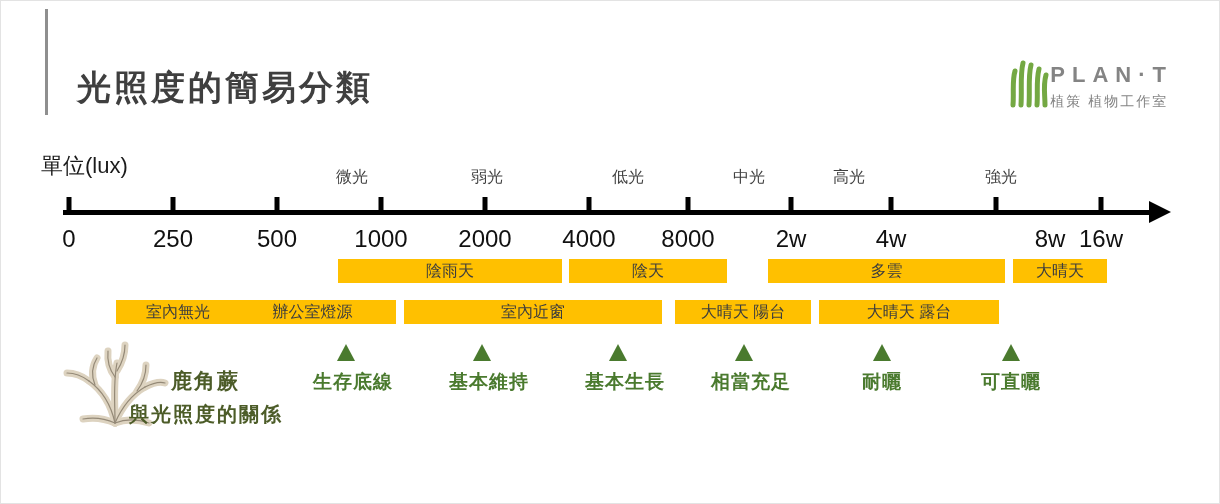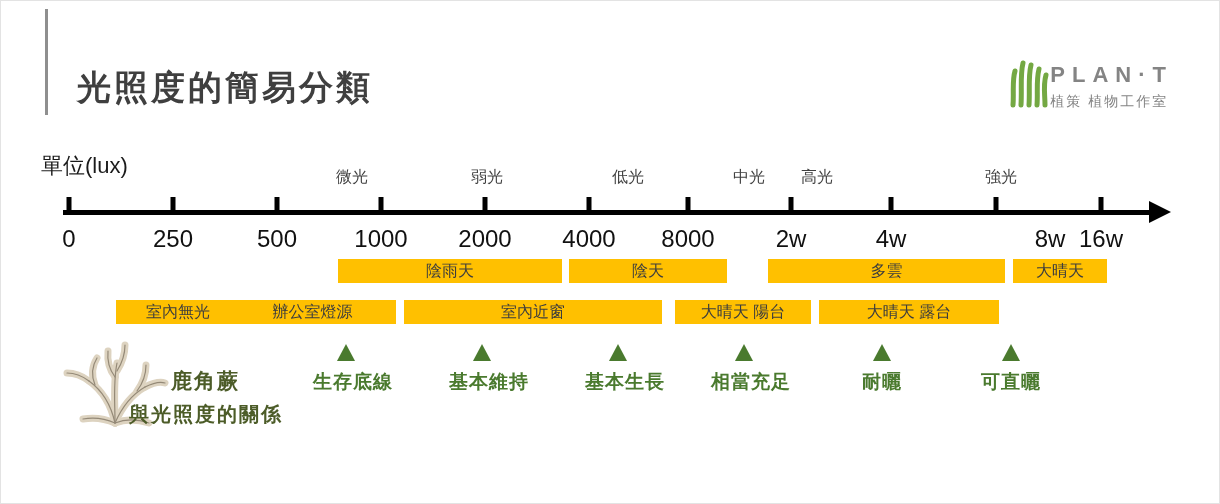--- a/index.html
+++ b/index.html
@@ -99,21 +99,21 @@
   <div class="tick-label" style="left:687px">8000</div>
   <div class="tick-label" style="left:790px">2w</div>
   <div class="tick-label" style="left:890px">4w</div>
   <div class="tick-label" style="left:1049px">8w</div>
   <div class="tick-label" style="left:1100px">16w</div>
 
   <div class="level-label" style="left:351px">微光</div>
   <div class="level-label" style="left:486px">弱光</div>
   <div class="level-label" style="left:627px">低光</div>
   <div class="level-label" style="left:748px">中光</div>
-  <div class="level-label" style="left:816px">高光</div>
+  <div class="level-label" style="left:848px">高光</div>
   <div class="level-label" style="left:1000px">強光</div>
 
   <div class="bar row-weather" style="left:337px;width:224px">陰雨天</div>
   <div class="bar row-weather" style="left:568px;width:158px">陰天</div>
   <div class="bar row-weather" style="left:767px;width:237px">多雲</div>
   <div class="bar row-weather" style="left:1012px;width:94px">大晴天</div>
 
   <div class="bar row-env" style="left:115px;width:124px">室內無光</div>
   <div class="bar row-env" style="left:228px;width:167px">辦公室燈源</div>
   <div class="bar row-env" style="left:403px;width:258px">室內近窗</div>

